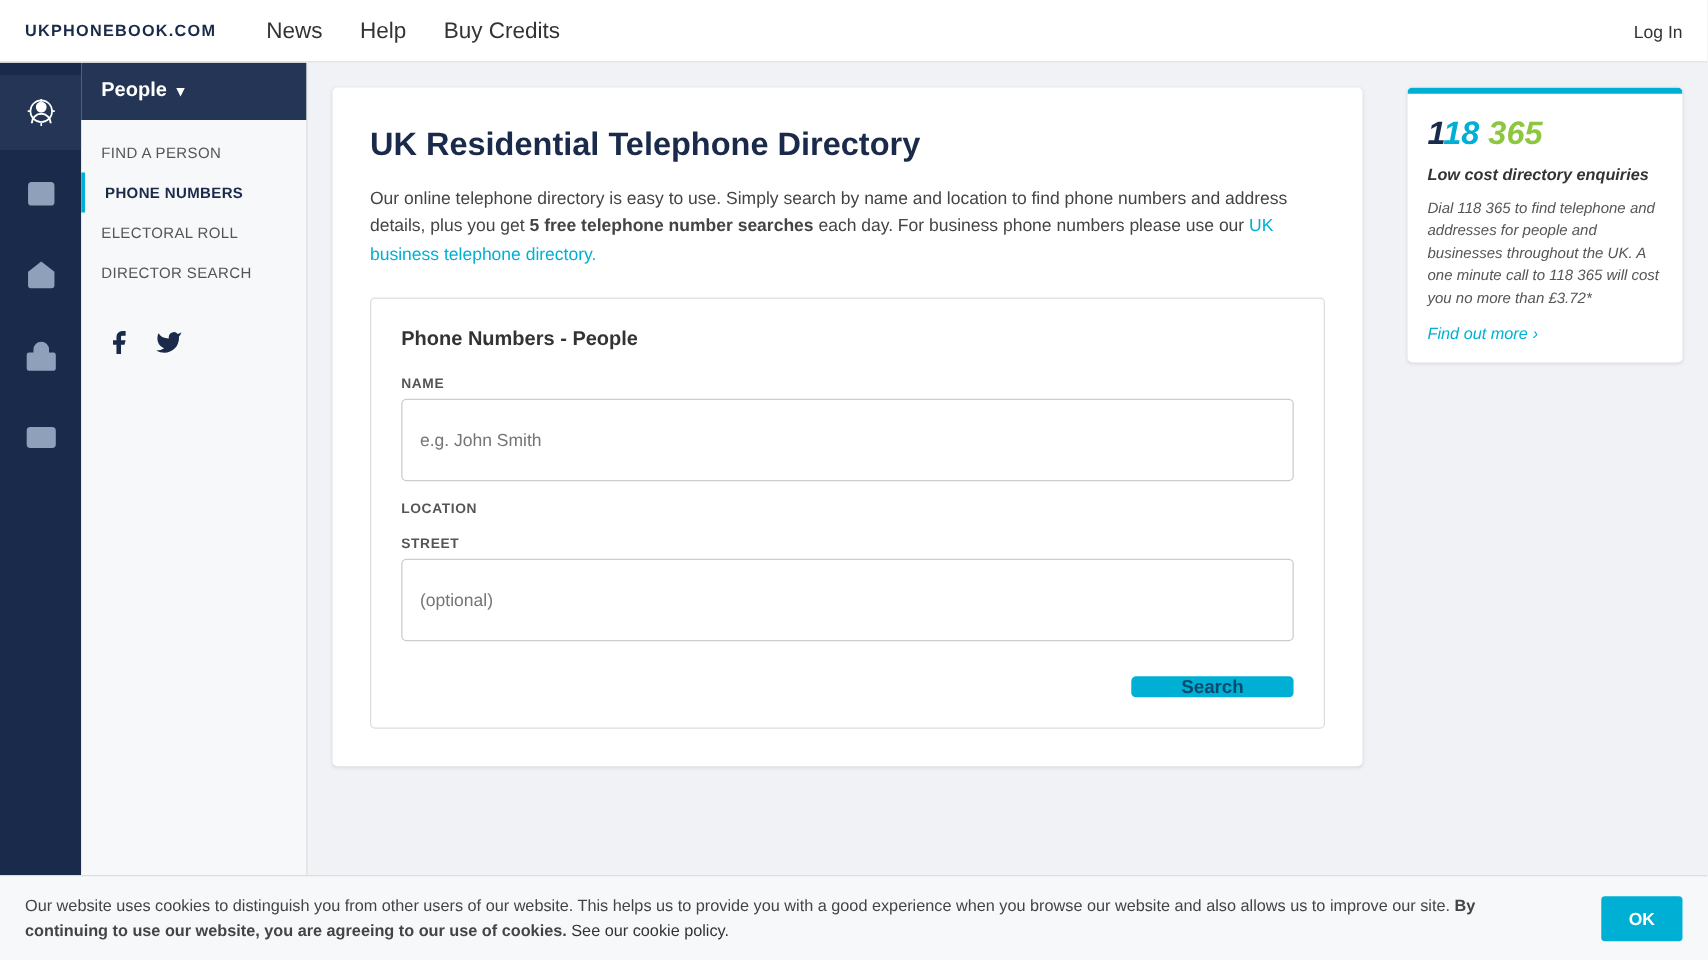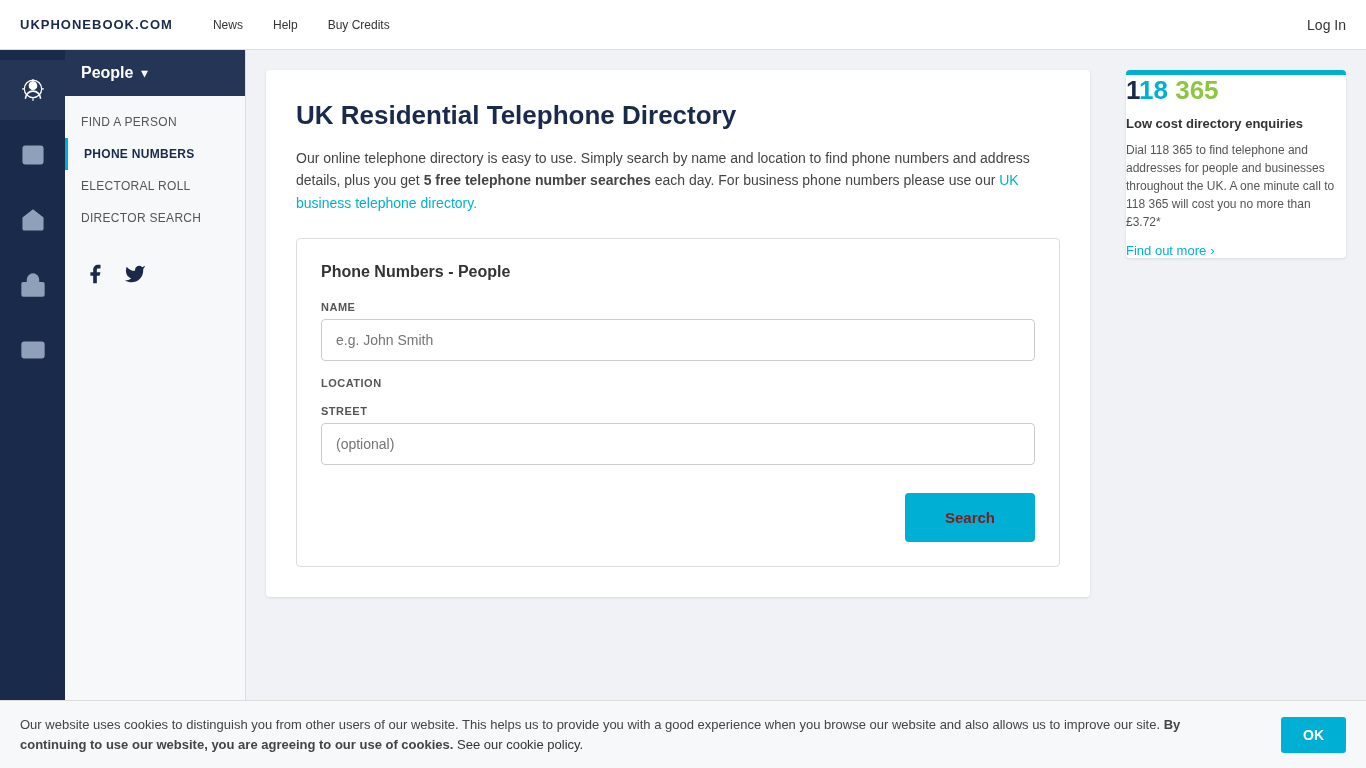--- a/index.html
+++ b/index.html
@@ -26,21 +26,21 @@
       margin-right: 40px;
     }
     .top-nav-links {
       display: flex;
       gap: 30px;
       flex: 1;
     }
     .top-nav-link {
       color: #333;
       text-decoration: none;
-      font-size: 12px;
+      font-size: 18px;
       cursor: pointer;
     }
     .top-nav-login {
       margin-left: auto;
       color: #333;
       font-size: 14px;
       cursor: pointer;
     }
 
     
@@ -177,32 +177,32 @@
       font-size: 11px;
       font-weight: bold;
       color: #555;
       text-transform: uppercase;
       letter-spacing: 0.5px;
       margin-bottom: 6px;
       display: block;
     }
     .form-input {
       width: 100%;
-      padding: 12px 14px;
+      padding: 24px 14px;
       border: 1px solid #ccc;
       border-radius: 4px;
       font-size: 14px;
       color: #999;
       outline: none;
     }
     .search-btn {
       background: #00b0d4;
-      color: #7f1d1d;
+      color: #0c4a6e;
       border: none;
-      padding: 16px 40px;
+      padding: 0 40px;
       border-radius: 4px;
       font-size: 15px;
       font-weight: bold;
       cursor: pointer;
       float: right;
       margin-top: 8px;
     }
 
     
     .sidebar-ad {
@@ -210,20 +210,22 @@
       background: #fff;
       border-radius: 4px;
       overflow: hidden;
       box-shadow: 0 1px 3px rgba(0,0,0,0.1);
     }
     .ad-top-bar {
       height: 5px;
       background: #00b0d4;
     }
     .ad-content {
+      padding: 16px;
+      font-style: italic;
     }
     .ad-logo {
       font-size: 26px;
       font-weight: bold;
       margin-bottom: 10px;
     }
     .ad-logo .num1 { color: #1a2a4a; }
     .ad-logo .num2 { color: #00b0d4; }
     .ad-logo .num3 { color: #8dc63f; }
     .ad-tagline {

